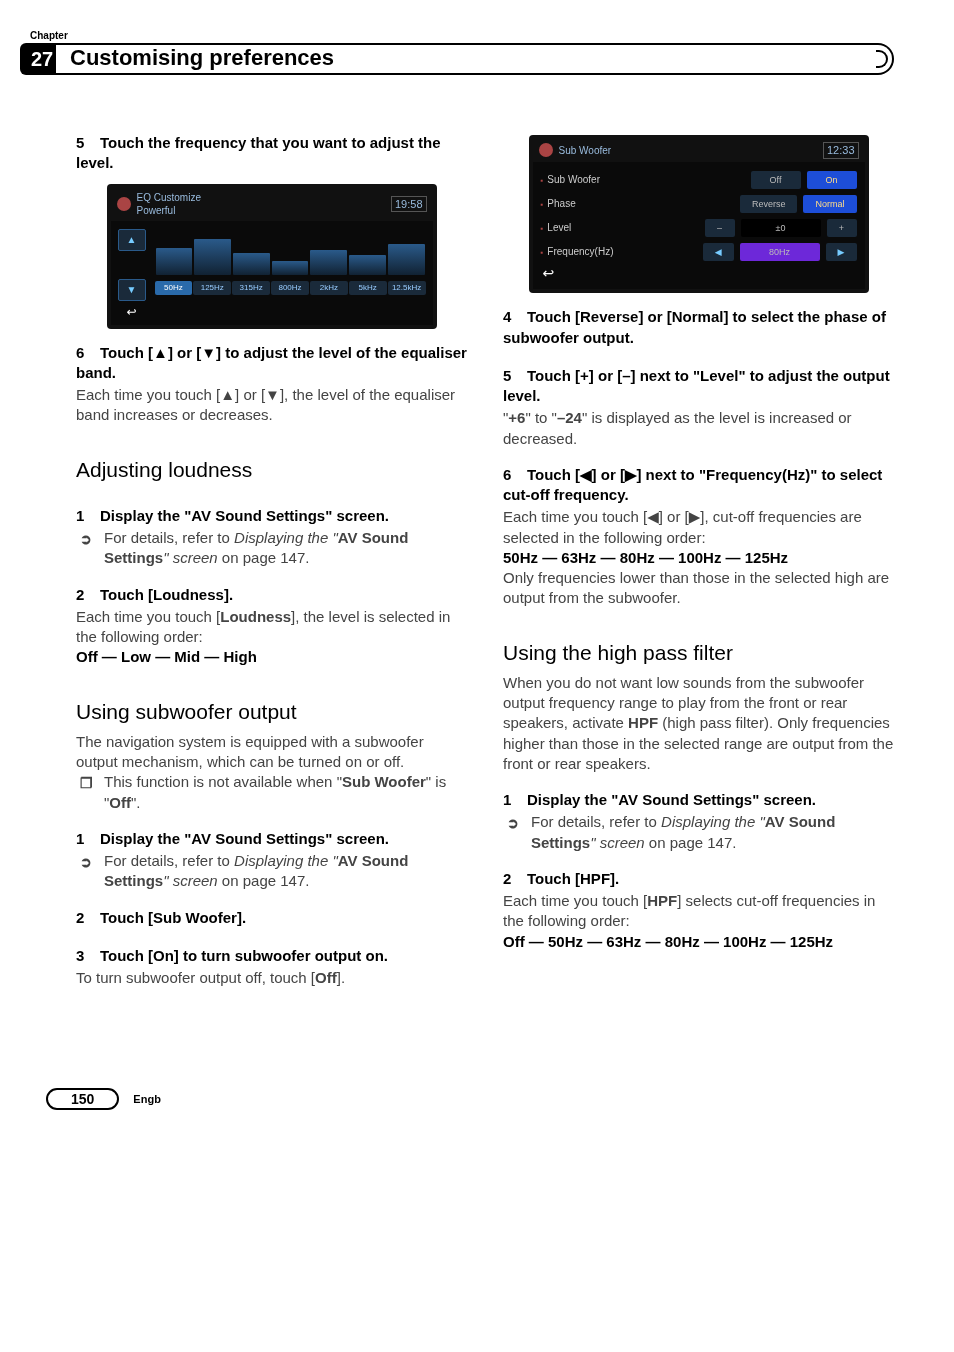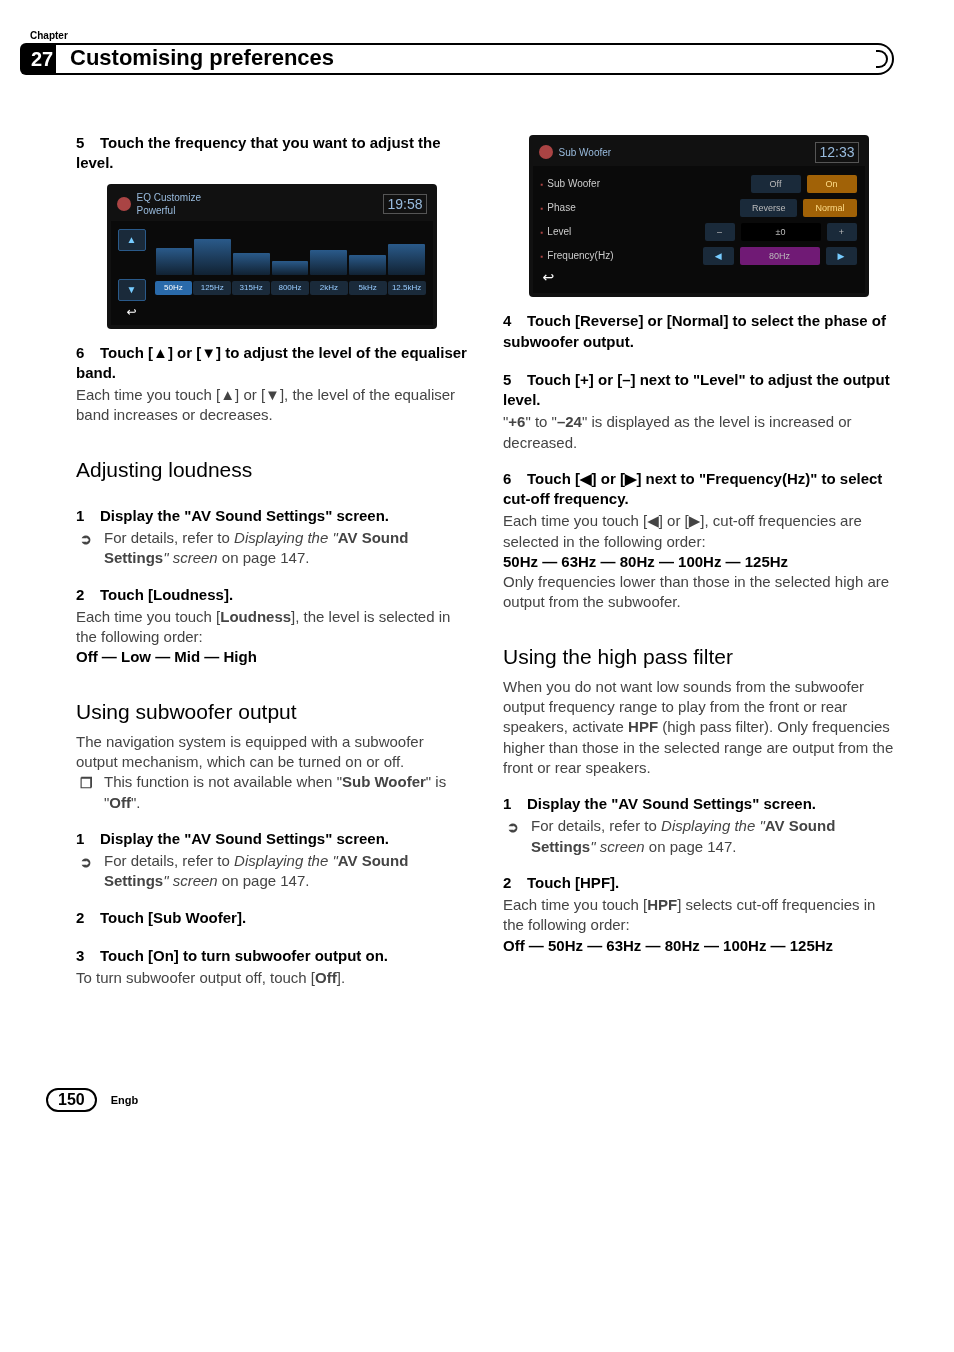--- a/index.html
+++ b/index.html
@@ -113,54 +113,54 @@
     border-radius:4px;
     padding:4px;
     margin:10px auto 14px auto;
     font-size:10px;
     color:#888;
   }
   .screenshot.eq { width:330px; }
   .screenshot.sw { width:340px; }
   .ss-top { display:flex; align-items:center; padding:3px 6px; color:#9bd; font-size:10px;}
   .ss-gear { width:14px;height:14px;border-radius:50%;background:#a44;margin-right:6px;flex-shrink:0;}
-  .ss-time { margin-left:auto; border:1px solid #555; padding:0 3px; font-size:14px;}
+  .ss-time { margin-left:auto; border:1px solid #555; padding:0 3px; font-size:11px;}
   .eq-body { background:#0a0a0a; padding:6px 4px 2px 4px;}
   .eq-row { display:flex; gap:3px; align-items:stretch;}
   .eq-btn { width:28px; background:#1a2a3a; border:1px solid #2a5a8a; display:flex;align-items:center;justify-content:center;color:#7cf;font-size:10px;border-radius:2px;margin:2px 3px;}
   .eq-bars { flex:1; display:flex; gap:2px; align-items:flex-end; height:52px; padding:4px;}
   .eq-bar { flex:1; background:linear-gradient(#2a5a8a,#123); border-radius:1px;}
   .eq-btn-row { display:flex; flex-direction:column;}
   .eq-back { width:28px; height:14px; margin:3px; display:flex;align-items:center;justify-content:center;color:#fff;font-size:12px;}
   .eq-freqs { display:flex; gap:1px; padding:2px 3px;}
   .eq-freq { flex:1; text-align:center; font-size:8px; background:#1a2a3a; padding:2px 0; color:#9cf; border-radius:2px;}
   .eq-freq.sel { background:#2a6aaa; color:#fff;}
   .sw-body { padding:6px 8px 2px 8px; background:#0a0a0a;}
   .sw-row { display:flex; align-items:center; padding:3px 0; font-size:10px;}
   .sw-label { width:90px; color:#ccc;}
   .sw-label::before { content:"▪"; color:#a44; margin-right:4px; font-size:8px;}
   .sw-ctrl { flex:1; display:flex; gap:6px; justify-content:flex-end;}
   .seg { background:#1a2a3a; padding:3px 12px; border-radius:2px; color:#bbb; font-size:9px; min-width:50px; text-align:center;}
-  .seg.on { background:#a16207; color:#fd8;}
+  .seg.on { background:#1d4ed8; color:#fd8;}
   .seg.wide { min-width:80px;}
   .sw-back { color:#fff; font-size:14px; padding:0 2px 4px 2px;}
   .footer {
     position: relative;
     margin-top: 100px;
     padding-left: 26px;
     display:flex;
     align-items:center;
     gap: 14px;
   }
   .page-badge {
     border: 2px solid #000;
     border-radius: 14px;
-    padding: 1px 10px;
-    font-weight: bold;
-    font-size: 16px;
+    padding: 1px 23px;
+    font-weight: bold;
+    font-size: 14px;
   }
   .engb { font-size: 11px; font-weight:bold; }
   .spacer8 { height:8px; }
 </style>
 </head>
 <body>
 
 <div class="page">
 
   <div class="chapter-label">Chapter</div>
@@ -305,21 +305,21 @@
             <div class="sw-ctrl">
               <div class="seg" style="min-width:30px">–</div>
               <div class="seg wide" style="background:#000">±0</div>
               <div class="seg" style="min-width:30px">+</div>
             </div>
           </div>
           <div class="sw-row">
             <div class="sw-label">Frequency(Hz)</div>
             <div class="sw-ctrl">
               <div class="seg" style="min-width:30px;color:#7cf">◀</div>
-              <div class="seg wide" style="background:#701a75">80Hz</div>
+              <div class="seg wide" style="background:#6d28d9">80Hz</div>
               <div class="seg" style="min-width:30px;color:#7cf">▶</div>
             </div>
           </div>
           <div class="sw-back">↩</div>
         </div>
       </div>
 
       <div class="step-head">
         <span class="num">4</span><span>Touch [Reverse] or [Normal] to select the phase of subwoofer output.</span>
       </div>

